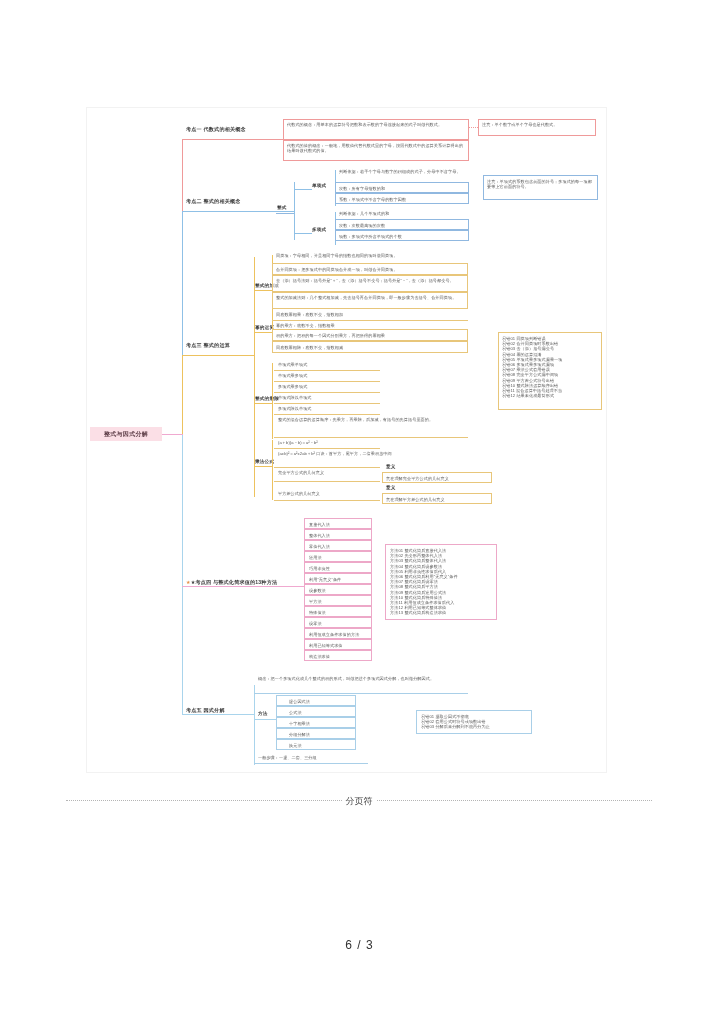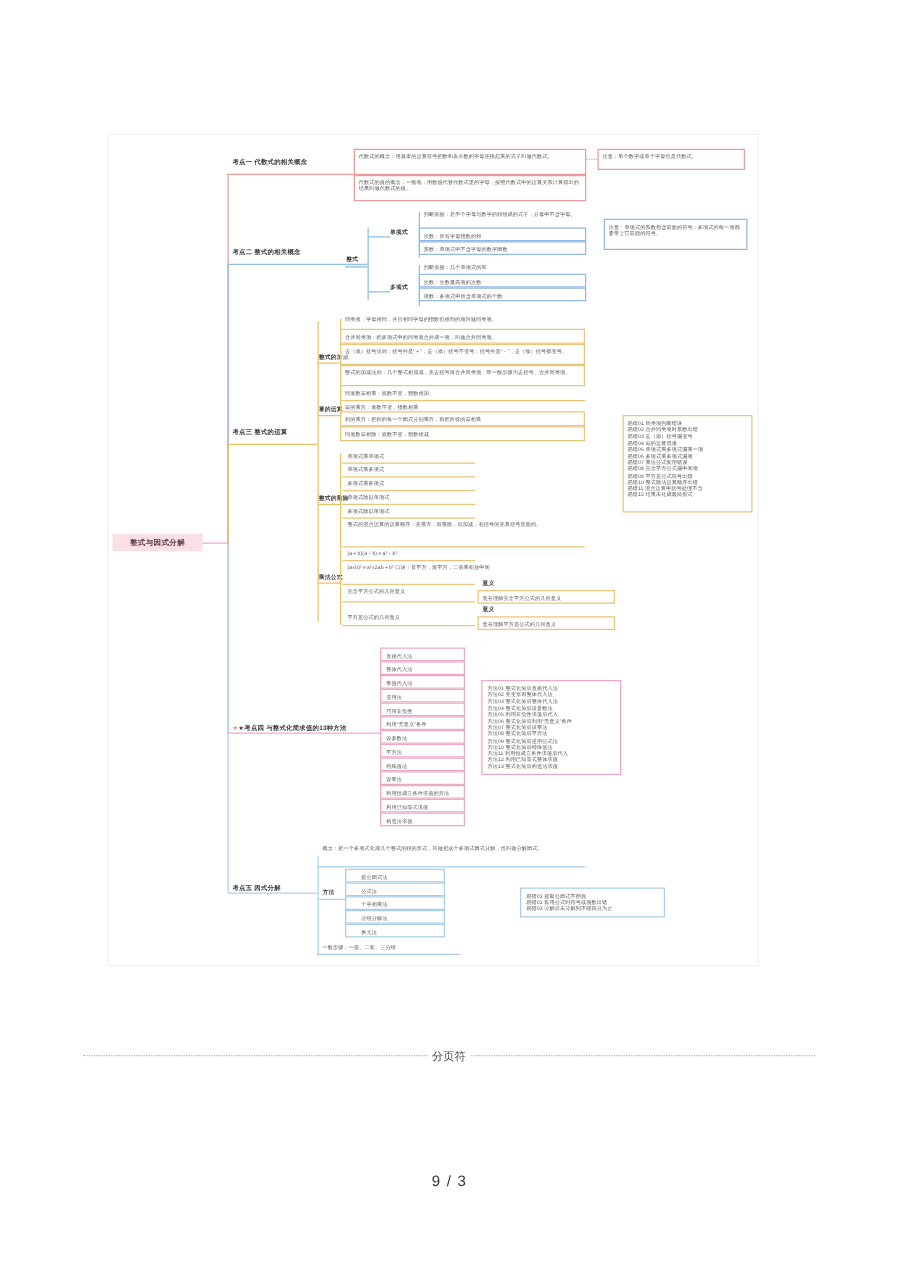--- a/index.html
+++ b/index.html
@@ -44,21 +44,21 @@
   .h-lblue{border-top:.9px solid #a9d4ec;}
 
   
   #root{position:absolute;left:90px;top:427px;width:72px;height:14px;
         background:#fbdfe6;display:flex;align-items:center;justify-content:center;}
   #root span{font-size:6px;font-weight:bold;color:#5a3a44;filter:blur(.2px);letter-spacing:.3px;}
 
   .star{color:#e8924a;font-size:5px;}
 
   
-  #pagebreak{position:absolute;left:66px;top:839px;width:586px;height:12px;
+  #pagebreak{position:absolute;left:66px;top:795px;width:586px;height:12px;
              display:flex;align-items:center;gap:4px;}
   .dots{flex:1;height:1px;border-top:1px dotted #b5b5b5;}
   #pagebreak .pbl{font-size:9px;color:#4a4a4a;font-family:"DejaVu Sans",sans-serif;}
   #pageno{position:absolute;left:0;top:938px;width:719px;text-align:center;
           font-size:12px;color:#333;font-family:"Liberation Sans",sans-serif;letter-spacing:1px;}
 </style>
 </head>
 <body>
 
 <div id="scan">
@@ -340,13 +340,13 @@
   </div>
 
 </div>
 
 <div id="pagebreak">
   <div class="dots"></div>
   <div class="pbl">分页符</div>
   <div class="dots"></div>
 </div>
 
-<div id="pageno">9 / 3</div>
+<div id="pageno">6 / 3</div>
 
 </body></html>

